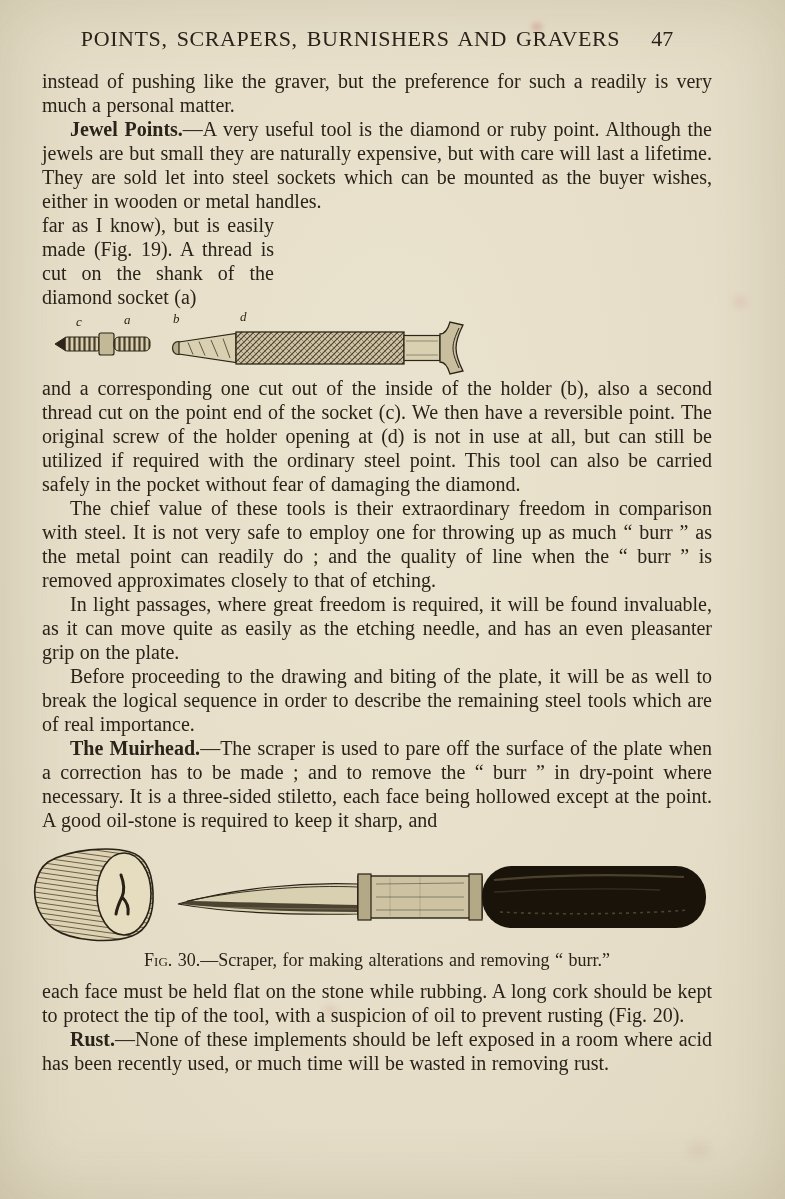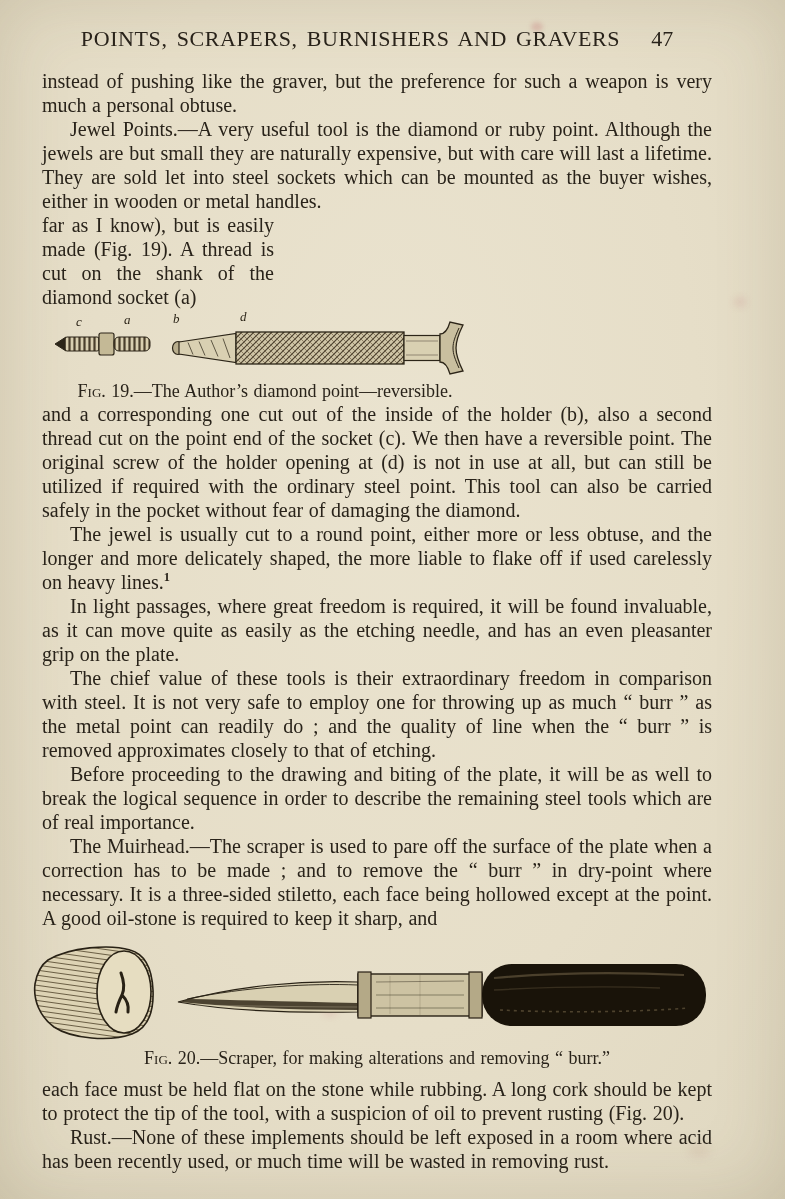--- a/index.html
+++ b/index.html
@@ -27,21 +27,21 @@
     font-size:22px; letter-spacing:0.6px; word-spacing:3px;
     margin:0 0 17px 0; font-weight:400;
   }
   .running-header .pagenum { margin-left:31px; letter-spacing:0;font-family:Liberation Serif, serif; }
 
   p.body-par {
     margin:0; font-size:20px; line-height:24px;
     text-align:justify; word-spacing:0.6px;
   }
   .ind { text-indent:28px; }
-  .lead { font-weight:normal;margin-top:37px; }
+  .lead { font-weight:bold;margin-top:37px; }
   .line-full { text-align-last:justify; letter-spacing:-0.2px; }
 
   sup.fn { font-size:0.62em; vertical-align:super; line-height:0; font-weight:bold; }
 
   .wrap-row { display:flex; align-items:flex-start;flex-direction:column; }
   .wrap-row .narrow { width:232px; }
   figure.fig19 { flex:1; margin:3px 0 0 10px; padding:0; }
   figure.fig19 svg { display:block; width:100%; height:64px; }
 
   .caption {
@@ -65,21 +65,21 @@
   <div class="smudge s3"></div>
   <div class="smudge s4"></div>
 
   <div class="content">
 
     <div class="running-header">
       <span>POINTS, SCRAPERS, BURNISHERS AND GRAVERS</span>
       <span class="pagenum">47</span>
     </div>
 
-    <p class="body-par"><span>instead of pushing like the graver, but the preference for such a weapon is very much a personal obtuse.</span></p>
+    <p class="body-par"><span>instead of pushing like the graver, but the preference for such a readily is very much a personal matter.</span></p>
 
     <p class="body-par ind"><span class="lead">Jewel Points.</span><span>—A very useful tool is the diamond or ruby point. Although the jewels are but small they are naturally expensive, but with care will last a lifetime. They are sold let into steel sockets which can be mounted as the buyer wishes, either in wooden or metal handles.</span></p>
 
 
     <div class="wrap-row">
       <p class="body-par narrow"><span>far as I know), but is easily made (Fig. 19). A thread is cut on the shank of the diamond socket (a)</span></p>
 
       <figure class="fig19">
         <svg viewBox="0 0 426 64" aria-hidden="true">
           <defs>
@@ -109,31 +109,29 @@
             <path d="M388,22 C393,22 396,17 398,10 L411,13 C406,23 404,29 404,36 C404,43 406,49 411,59 L398,62 C396,55 393,50 388,50 Z" fill="#c9bf9f" stroke-width="1.3"></path>
             <path d="M407,16 C403,25 401,30 401,36 C401,42 403,47 407,56" stroke-width="1" fill="none"></path>
           </g>
           <g font-size="13" font-style="italic" fill="#2c2518" font-family="'Liberation Serif', serif">
             <text x="24" y="14">c</text>
             <text x="72" y="12">a</text>
             <text x="121" y="11">b</text>
             <text x="188" y="9">d</text>
           </g>
         </svg>
-        <figcaption class="caption"><span class="sc">Fig. 19.</span><span>—The Author’s diamond point—reversible.</span></figcaption>
       </figure>
     </div>
 
     <p class="body-par"><span>and a corresponding one cut out of the inside of the holder (b), also a second thread cut on the point end of the socket (c). We then have a reversible point. The original screw of the holder opening at (d) is not in use at all, but can still be utilized if required with the ordinary steel point. This tool can also be carried safely in the pocket without fear of damaging the diamond.</span></p>
 
-    <p class="body-par ind"><span>The jewel is usually cut to a round point, either more or less obtuse, and the longer and more delicately shaped, the more liable to flake off if used carelessly on heavy lines.</span><sup class="fn">1</sup></p>
+
+    <p class="body-par ind"><span>The chief value of these tools is their extraordinary freedom in comparison with steel. It is not very safe to employ one for throwing up as much “ burr ” as the metal point can readily do ; and the quality of line when the “ burr ” is removed approximates closely to that of etching.</span></p>
 
     <p class="body-par ind"><span>In light passages, where great freedom is required, it will be found invaluable, as it can move quite as easily as the etching needle, and has an even pleasanter grip on the plate.</span></p>
-
-    <p class="body-par ind"><span>The chief value of these tools is their extraordinary freedom in comparison with steel. It is not very safe to employ one for throwing up as much “ burr ” as the metal point can readily do ; and the quality of line when the “ burr ” is removed approximates closely to that of etching.</span></p>
 
     <p class="body-par ind"><span>Before proceeding to the drawing and biting of the plate, it will be as well to break the logical sequence in order to describe the remaining steel tools which are of real importance.</span></p>
 
     <p class="body-par ind"><span class="lead">The Muirhead.</span><span>—The scraper is used to pare off the surface of the plate when a correction has to be made ; and to remove the “ burr ” in dry-point where necessary. It is a three-sided stiletto, each face being hollowed except at the point. A good oil-stone is required to keep it sharp, and</span></p>
 
     <figure class="fig20">
       <svg viewBox="0 0 692 104" aria-hidden="true">
         <defs>
           <pattern id="cork" width="8" height="5" patternUnits="userSpaceOnUse" patternTransform="rotate(8)">
             <rect width="8" height="5" fill="#ddd3b4"></rect>
@@ -158,21 +156,21 @@
           <path d="M356,42 L444,41 M356,55 L444,55 M356,68 L444,68" stroke-width="0.8" opacity="0.55" fill="none"></path>
           <path d="M370,36 L370,74 M400,35 L400,75" stroke-width="0.5" opacity="0.3" fill="none"></path>
         </g>
         <g>
           <rect x="462" y="24" width="224" height="62" rx="30" fill="#191309"></rect>
           <path d="M474,38 C530,33 600,32 664,35" stroke="#7d6e4f" stroke-width="2.2" opacity="0.5" fill="none"></path>
           <path d="M474,50 C530,47 590,46 640,48" stroke="#7d6e4f" stroke-width="1.4" opacity="0.3" fill="none"></path>
           <path d="M480,70 C540,73 620,72 668,68" stroke="#8d7d5c" stroke-width="1.6" opacity="0.45" stroke-dasharray="3 4" fill="none"></path>
         </g>
       </svg>
-      <figcaption class="caption"><span class="sc">Fig. 20.</span><span>—Scraper, for making alterations and removing “ burr.”</span></figcaption>
+      <figcaption class="caption"><span class="sc">Fig. 30.</span><span>—Scraper, for making alterations and removing “ burr.”</span></figcaption>
     </figure>
 
     <p class="body-par"><span>each face must be held flat on the stone while rubbing. A long cork should be kept to protect the tip of the tool, with a suspicion of oil to prevent rusting (Fig. 20).</span></p>
 
     <p class="body-par ind"><span class="lead">Rust.</span><span>—None of these implements should be left exposed in a room where acid has been recently used, or much time will be wasted in removing rust.</span></p>
 
 
   </div>
 </div>
 

